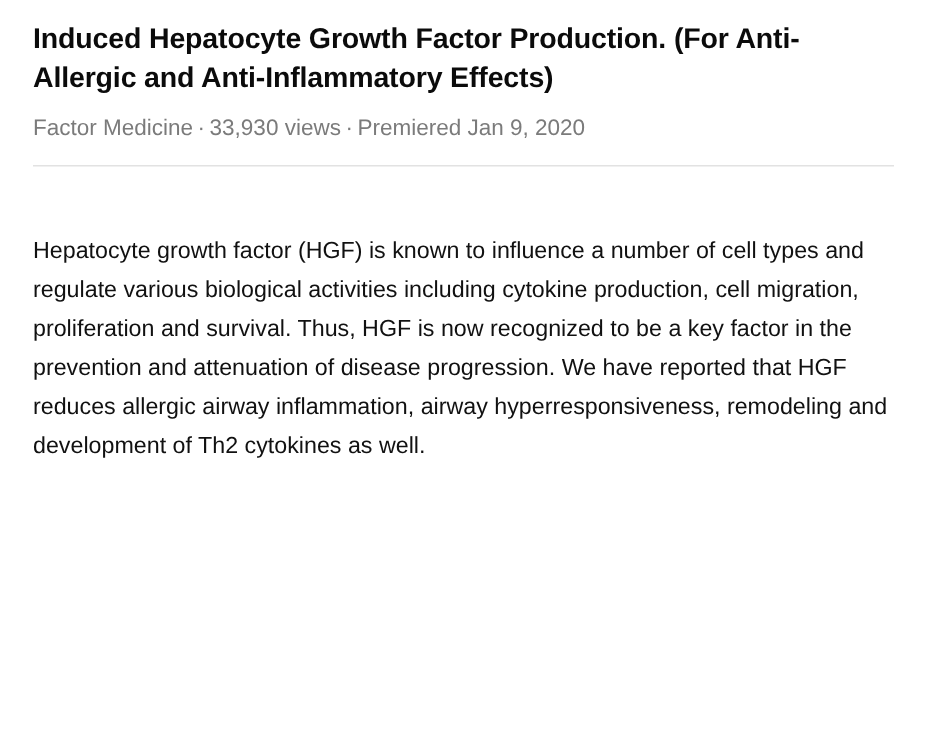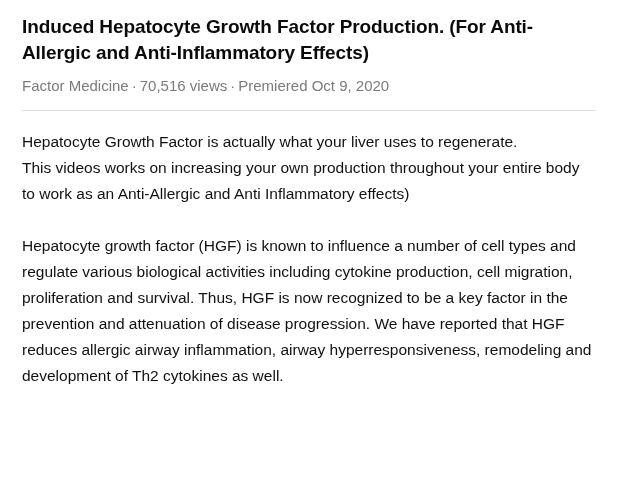--- a/index.html
+++ b/index.html
@@ -61,25 +61,23 @@
   }
 </style>
 </head>
 <body>
 
 <div class="page">
 
   <h1 class="video-title">Induced Hepatocyte Growth Factor Production. (For Anti-Allergic and Anti-Inflammatory Effects)</h1>
 
   <div class="meta-line">
-    <span>Factor Medicine</span><span class="meta-sep">·</span><span>70,516 views</span><span class="meta-sep">·</span><span>Premiered Oct 9, 2020</span>
+    <span>Factor Medicine</span><span class="meta-sep">·</span><span>33,930 views</span><span class="meta-sep">·</span><span>Premiered Jan 9, 2020</span>
   </div>
 
   <hr class="divider">
 
   <div class="description">
-    <p class="desc-para">Hepatocyte Growth Factor is actually what your liver uses to regenerate.
-This videos works on increasing your own production throughout your entire body to work as an Anti-Allergic and Anti Inflammatory effects)</p>
     <div class="desc-gap"></div>
     <p class="desc-para">Hepatocyte growth factor (HGF) is known to influence a number of cell types and regulate various biological activities including cytokine production, cell migration, proliferation and survival. Thus, HGF is now recognized to be a key factor in the prevention and attenuation of disease progression. We have reported that HGF reduces allergic airway inflammation, airway hyperresponsiveness, remodeling and development of Th2 cytokines as well.</p>
   </div>
 
 </div>
 
 </body></html>

